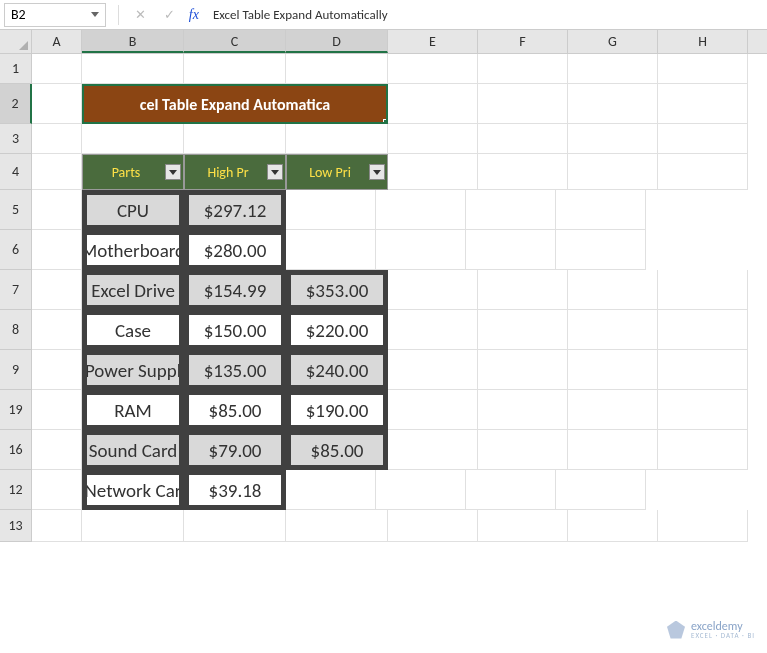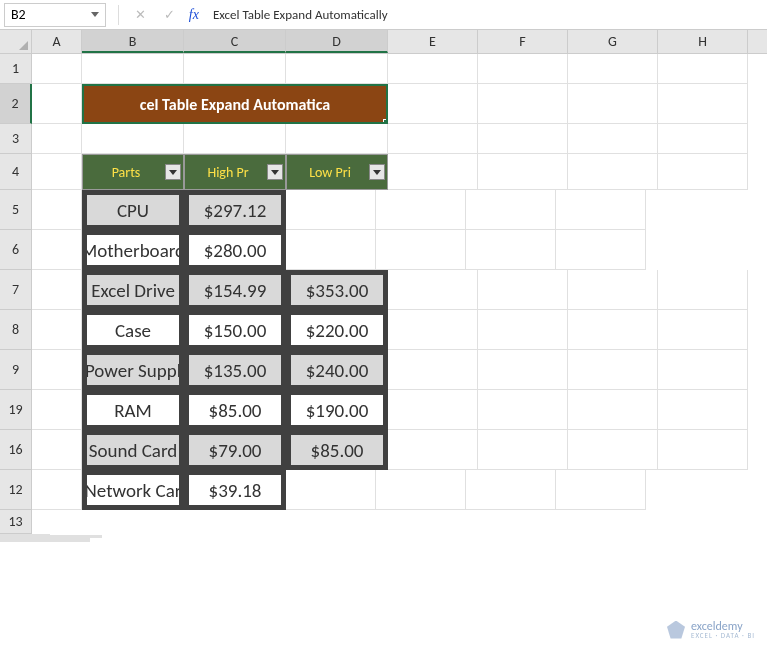--- a/index.html
+++ b/index.html
@@ -33,21 +33,21 @@
 .cE { width: 90px; }
 .cF { width: 90px; }
 .cG { width: 90px; }
 .cH { width: 90px; }
 
 .r1 { height: 30px; }
 .r2 { height: 40px; }
 .r3 { height: 30px; }
 .rhdr { height: 36px; }
 .rdata { height: 40px; }
-.rlast { height: 32px; flex-direction: column; }
+.rlast { height: 32px; }
 
 .merged-title { width: 306px; background: #8B4513; color: #fff; font-weight: bold; font-size: 16px; justify-content: center; text-align: center; white-space: nowrap; border: 2px solid #217346; position: relative; }
 .fill-handle { position: absolute; right: -4px; bottom: -4px; width: 7px; height: 7px; background: #217346; border: 1px solid #fff; }
 
 .thdr { background: #4a6b3d; color: #fde047; font-weight: normal; justify-content: center; position: relative; border: 1px solid #999; }
 .thdr-label { flex: 1; text-align: center; white-space: nowrap; overflow: hidden; padding-left: 4px; }
 .filter-btn { width: 16px; height: 16px; background: #e6e6e6; border: 1px solid #888; margin-right: 2px; display: flex; align-items: center; justify-content: center; flex-shrink: 0; }
 .filter-btn::after { content: ''; width: 0; height: 0; border-left: 4px solid transparent; border-right: 4px solid transparent; border-top: 5px solid #333; }
 
 .tcell { border: 5px solid #404040; justify-content: center; font-size: 19px; color: #333; white-space: nowrap; }

